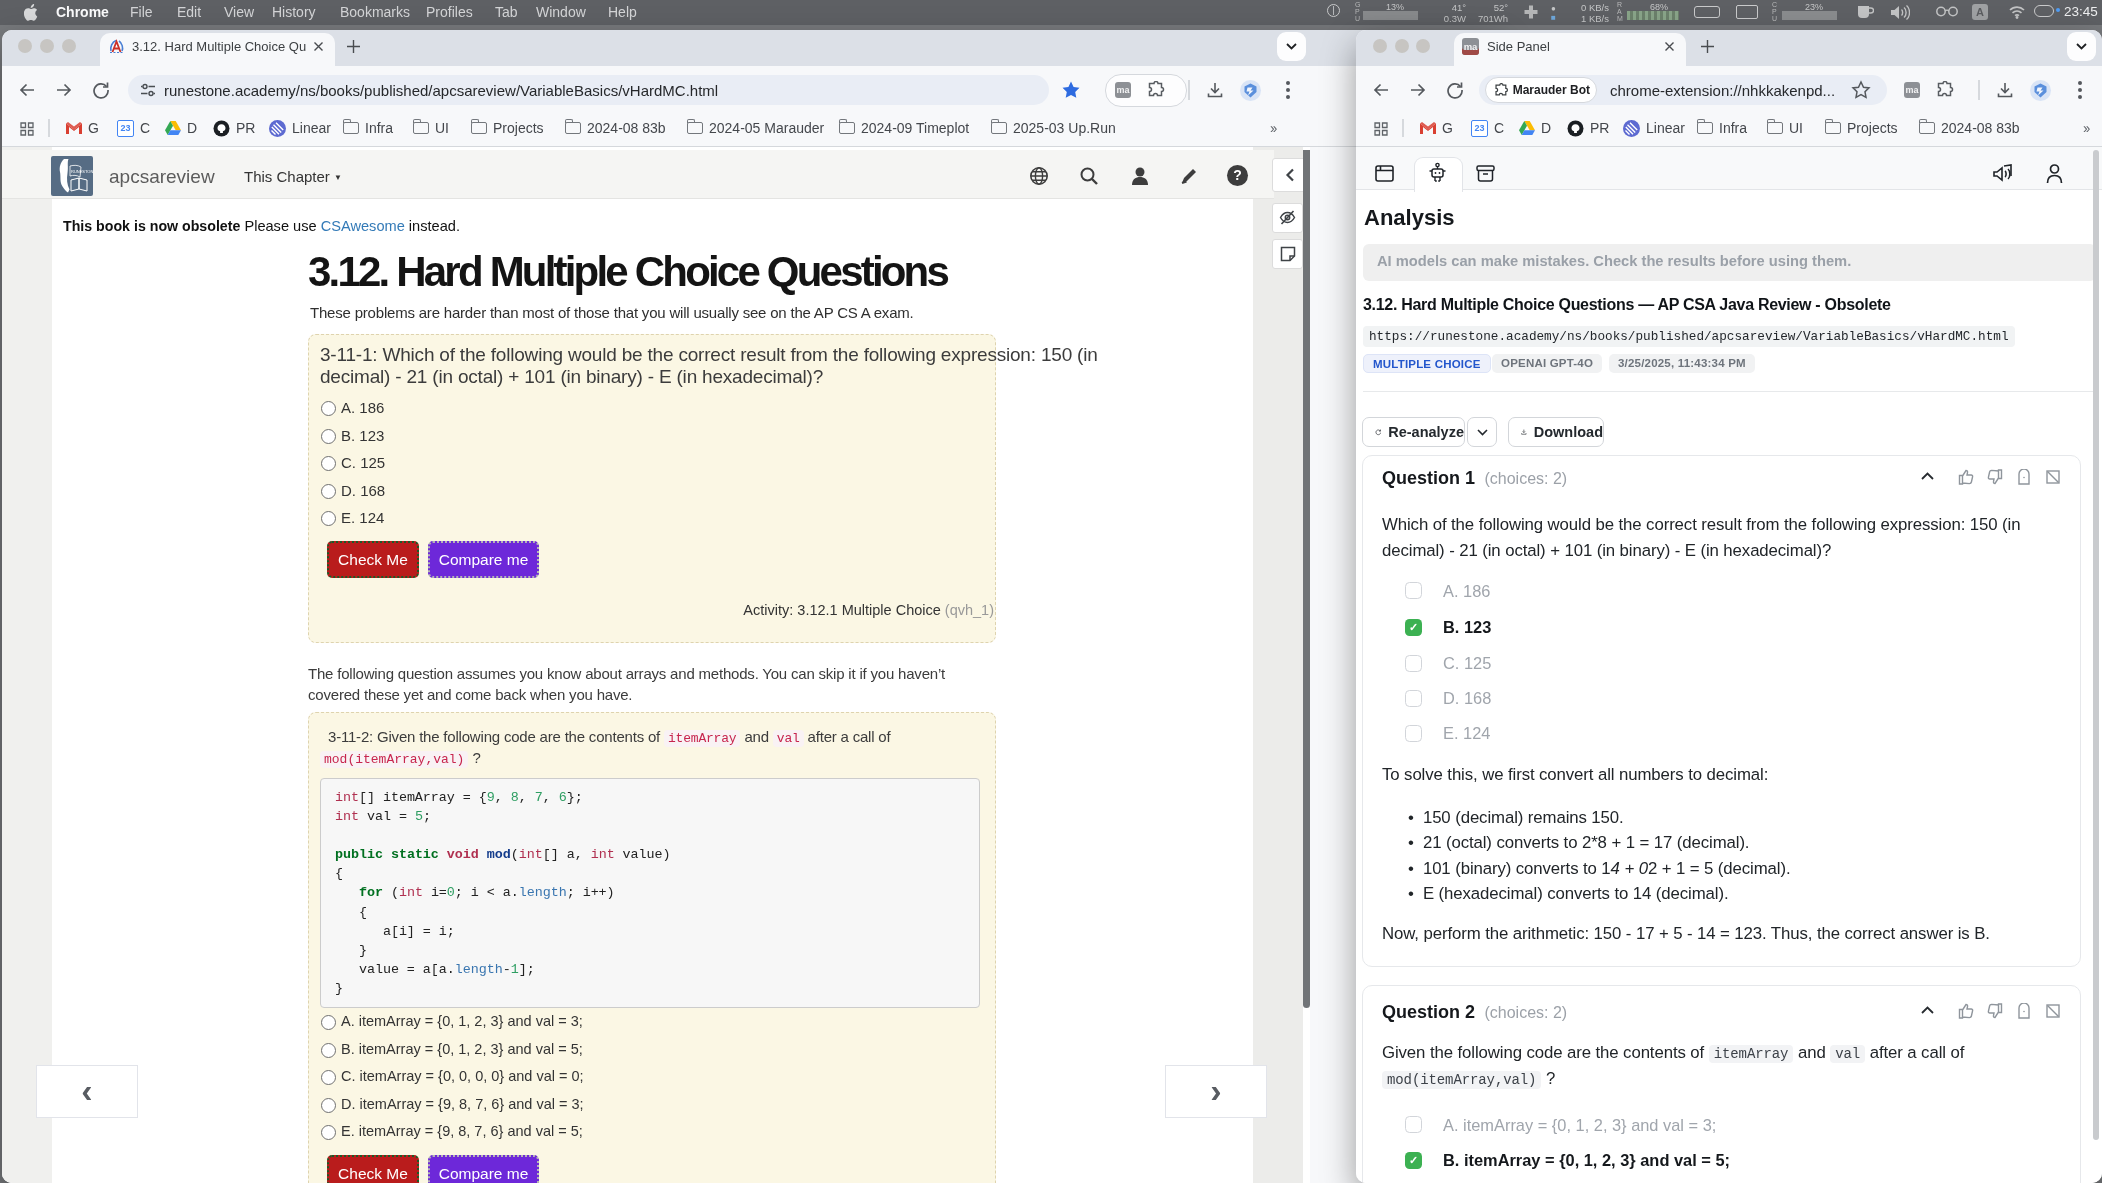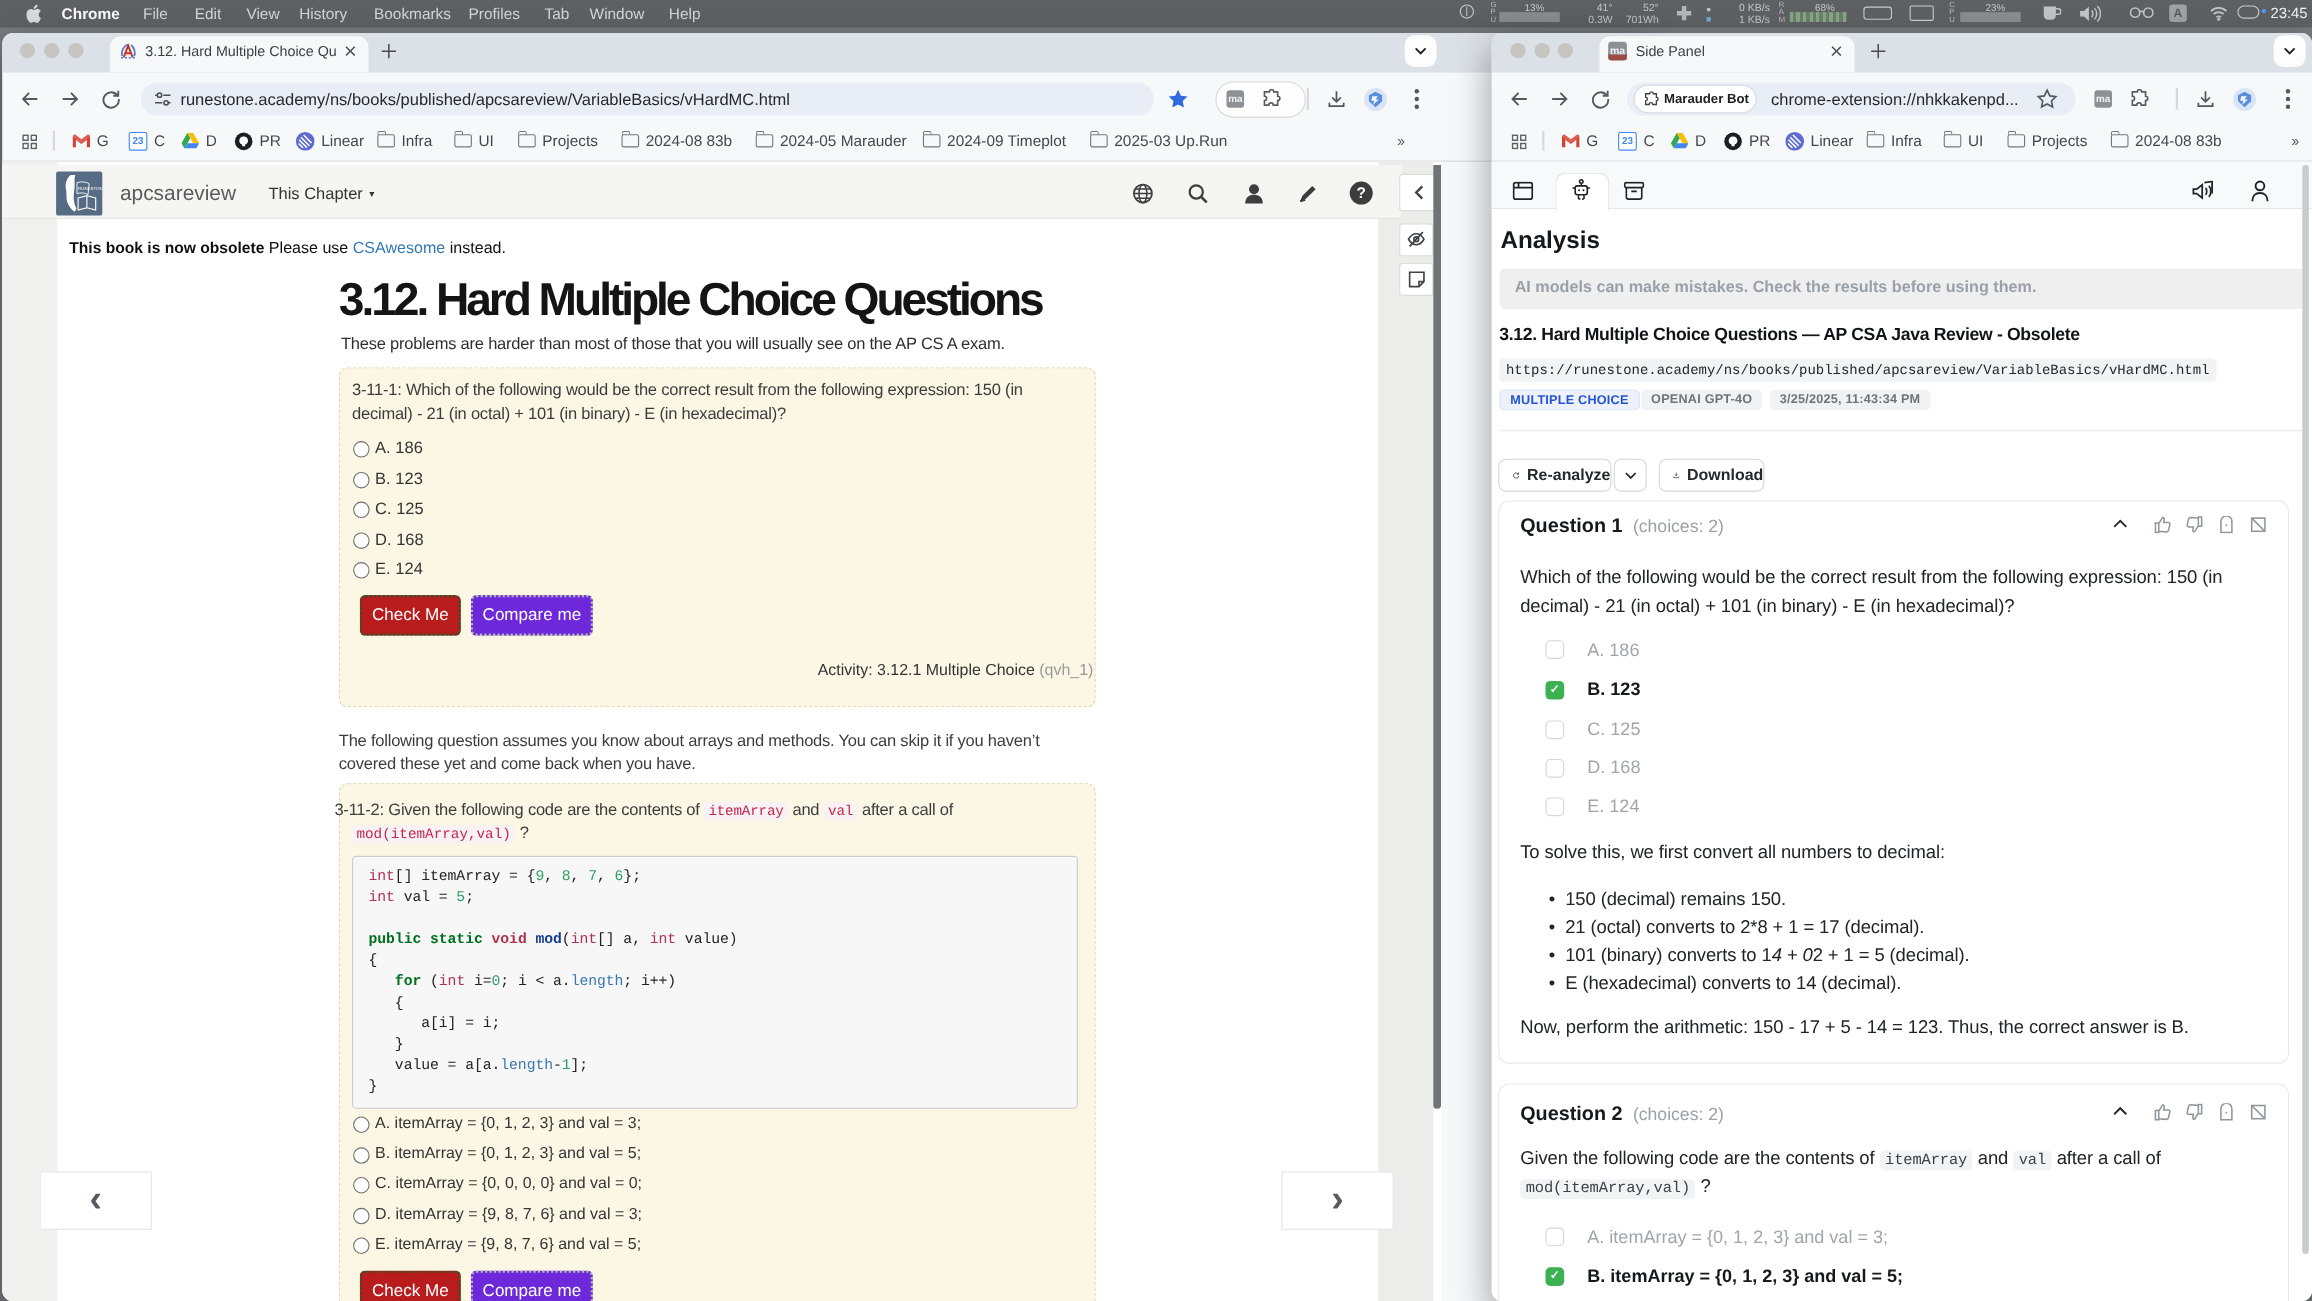--- a/index.html
+++ b/index.html
@@ -282,37 +282,37 @@
         <svg width="16" height="16" viewBox="0 0 16 16" style="margin:6px auto 0;">
           <path d="M1.5 1.5 H14.5 V10 L10 14.5 H1.5 Z" fill="none" stroke="#3f4347" stroke-width="1.5"></path>
           <path d="M10 14.5 V10 H14.5" fill="none" stroke="#3f4347" stroke-width="1.5"></path>
         </svg>
       </div>
 <div class="abs" style="left:1301px;top:3px;width:7px;height:858px;background:#717477;border-radius:0 0 4px 4px;"></div>
 <div class="abs nw" style="left:61px;top:71px;font-size:14.6px;color:#111;"><b style="font-size:14.2px;">This book is now obsolete</b> Please use <span style="color:#337ab7;">CSAwesome</span> instead.</div>
 <div class="abs nw" style="left:306px;top:103px;font-size:42px;line-height:44px;font-weight:bold;letter-spacing:-2.8px;color:#141414;">3.12. Hard Multiple Choice Questions</div>
 <div class="abs nw" style="left:308px;top:157px;font-size:15px;letter-spacing:-0.2px;color:#2f2f2f;">These problems are harder than most of those that you will usually see on the AP CS A exam.</div>
 <div class="ybox" style="top:187px;height:307px;"></div>
-<div class="abs nw" style="left:318px;top:197px;font-size:15px;letter-spacing:-0.2px;color:#3c3c3c;line-height:21.5px;">3-11-1: Which of the following would be the correct result from the following expression: 150 (in<br>decimal) - 21 (in octal) + 101 (in binary) - E (in hexadecimal)?</div>
+<div class="abs nw" style="left:318px;top:197px;font-size:19px;letter-spacing:-0.2px;color:#3c3c3c;line-height:21.5px;">3-11-1: Which of the following would be the correct result from the following expression: 150 (in<br>decimal) - 21 (in octal) + 101 (in binary) - E (in hexadecimal)?</div>
 <div class="radio" style="left:319px;top:254px;"></div>
       <div class="opt" style="left:339px;top:252px;">A. 186</div>
 <div class="radio" style="left:319px;top:282px;"></div>
       <div class="opt" style="left:339px;top:280px;">B. 123</div>
 <div class="radio" style="left:319px;top:309px;"></div>
       <div class="opt" style="left:339px;top:307px;">C. 125</div>
 <div class="radio" style="left:319px;top:337px;"></div>
       <div class="opt" style="left:339px;top:335px;">D. 168</div>
 <div class="radio" style="left:319px;top:364px;"></div>
       <div class="opt" style="left:339px;top:362px;">E. 124</div>
 <div class="btn btn-g" style="left:325px;top:394px;width:92px;line-height:33px;">Check Me</div>
 <div class="btn btn-gr" style="left:426px;top:394px;width:111px;line-height:33px;">Compare me</div>
 <div class="abs nw" style="left:306px;top:455px;width:686px;text-align:right;font-size:14.5px;color:#333;">Activity: 3.12.1 Multiple Choice <span style="color:#999;">(qvh_1)</span></div>
 <div class="abs nw" style="left:306px;top:517px;font-size:15px;letter-spacing:-0.2px;color:#3c3c3c;line-height:20.5px;">The following question assumes you know about arrays and methods. You can skip it if you haven’t<br>covered these yet and come back when you have.</div>
 <div class="ybox" style="top:565px;height:700px;"></div>
-<div class="abs nw" style="left:302px;top:581px;font-size:15px;letter-spacing:-0.2px;color:#3c3c3c;">3-11-2: Given the following code are the contents of <span class="codeinline">itemArray</span> and <span class="codeinline">val</span> after a call of</div>
+<div class="abs nw" style="left:326px;top:581px;font-size:15px;letter-spacing:-0.2px;color:#3c3c3c;">3-11-2: Given the following code are the contents of <span class="codeinline">itemArray</span> and <span class="codeinline">val</span> after a call of</div>
 <div class="abs nw" style="left:318px;top:602px;font-size:15px;color:#3c3c3c;"><span class="codeinline">mod(itemArray,val)</span> ?</div>
 <pre class="abs" style="left:318px;top:631px;width:660px;height:230px;box-sizing:border-box;margin:0;background:#f7f7f7;border:1px solid #ccc;border-radius:4px;padding:9px 14px;font-family:'Liberation Mono',monospace;font-size:13.4px;letter-spacing:-0.05px;line-height:19.1px;color:#222;"><span style="color:#b03050;">int</span>[] itemArray = {<span style="color:#2e9e62;">9</span>, <span style="color:#2e9e62;">8</span>, <span style="color:#2e9e62;">7</span>, <span style="color:#2e9e62;">6</span>};
 <span style="color:#b03050;">int</span> val = <span style="color:#2e9e62;">5</span>;
 
 <span style="color:#007020;font-weight:bold;">public</span> <span style="color:#007020;font-weight:bold;">static</span> <span style="color:#b03050;font-weight:bold;">void</span> <span style="color:#143c8c;font-weight:bold;">mod</span>(<span style="color:#b03050;">int</span>[] a, <span style="color:#b03050;">int</span> value)
 {
    <span style="color:#007020;font-weight:bold;">for</span> (<span style="color:#b03050;">int</span> i=<span style="color:#2e9e62;">0</span>; i &lt; a.<span style="color:#3a76b0;">length</span>; i++)
    {
       a[i] = i;
    }

